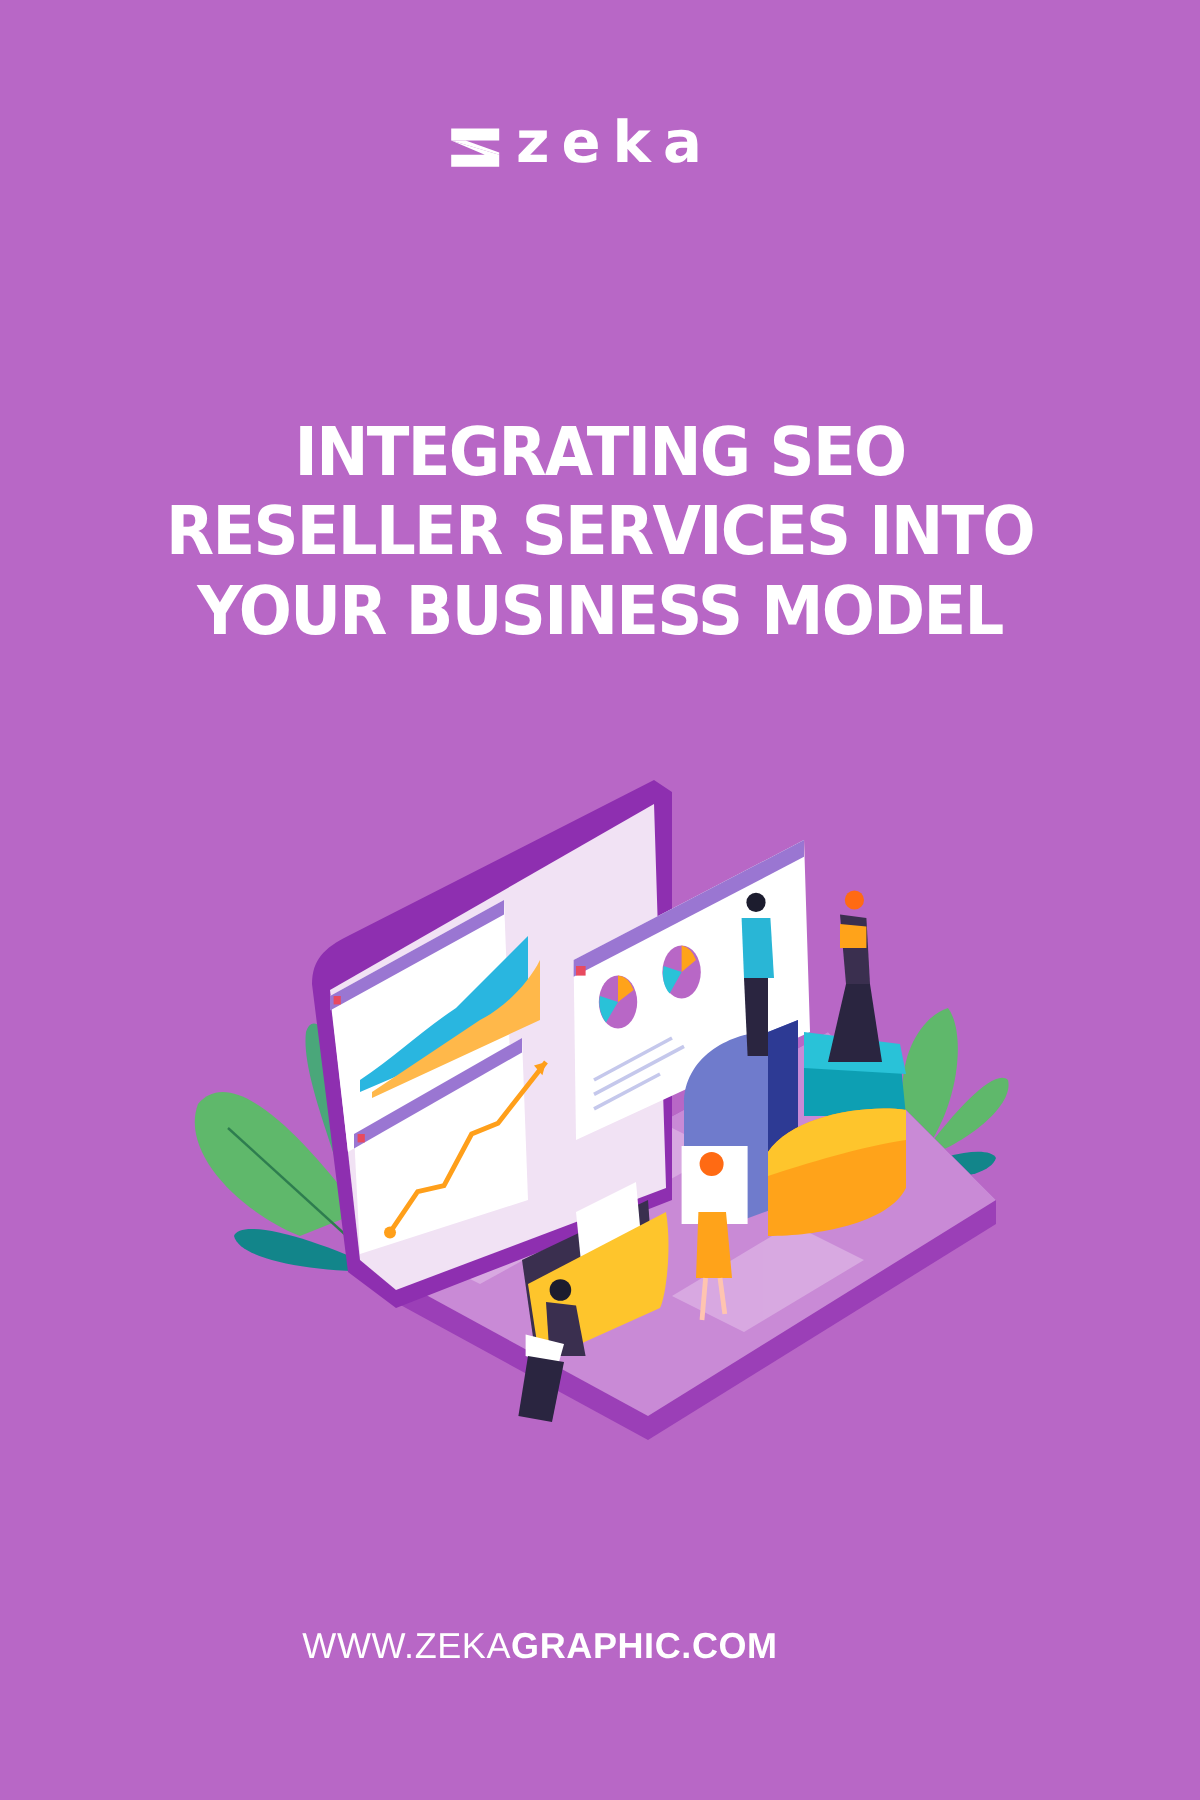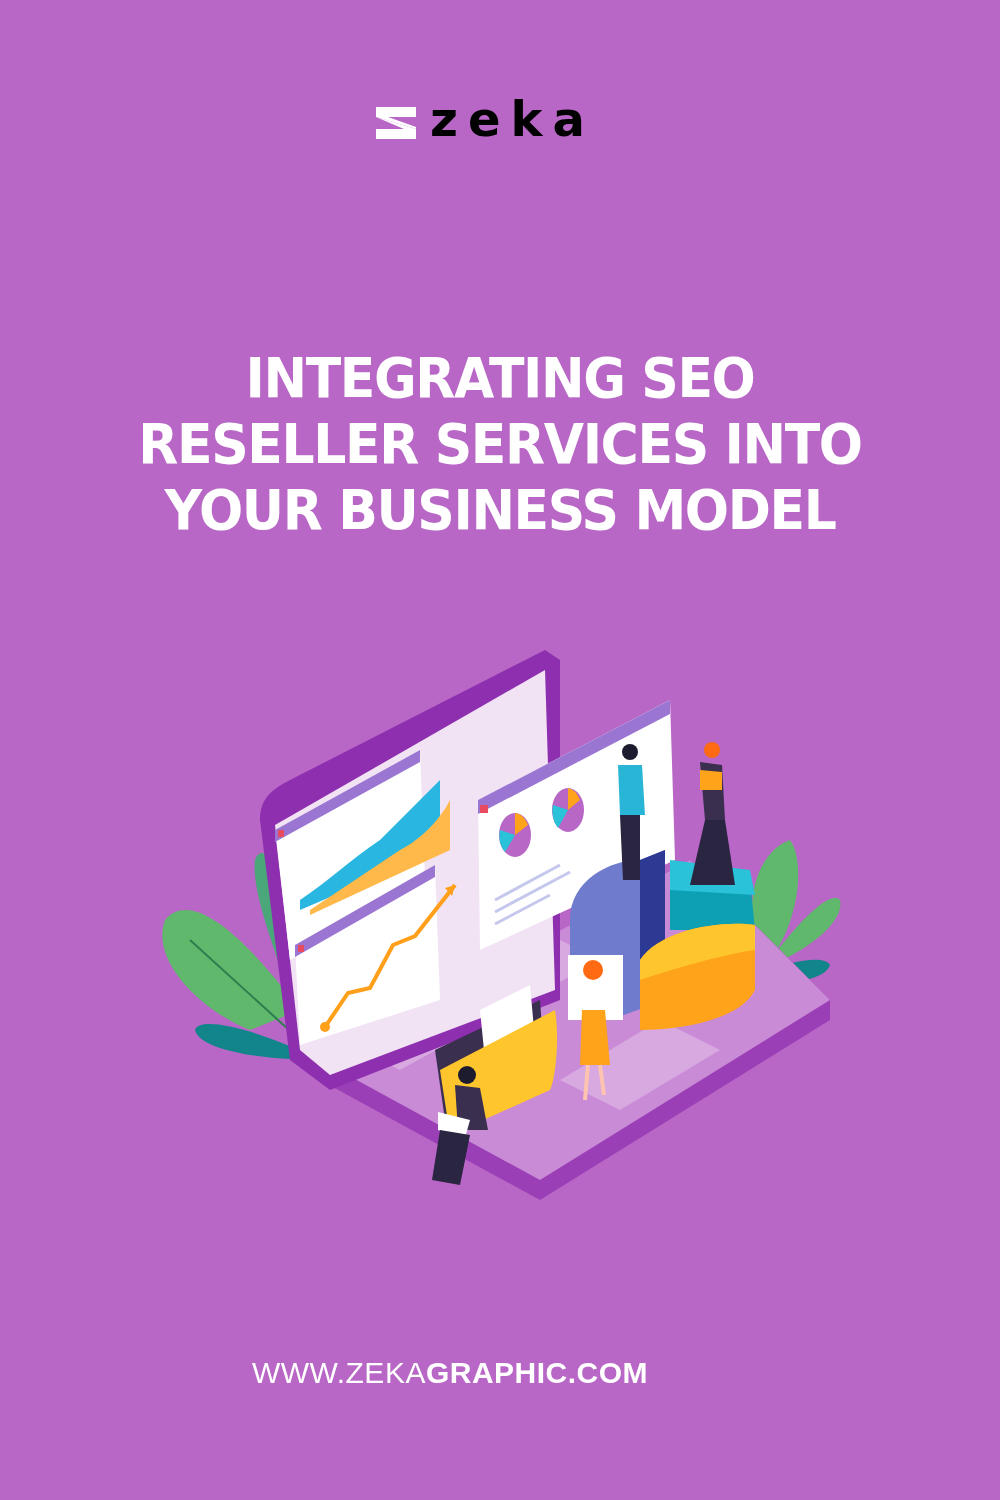--- a/index.html
+++ b/index.html
@@ -1,19 +1,19 @@
 <!DOCTYPE html>
 <html><head>
 <meta charset="utf-8">
 <style>
   html, body { margin:0; padding:0; }
   body { width:1000px; height:1500px; background:#b867c6; position:relative; overflow:hidden; font-family:"Liberation Sans", sans-serif; }
   .logo { position:absolute; left:374px; top:100px; width:252px; height:46px; display:flex; align-items:center; gap:12px; }
   .logo-mark { width:44px; height:40px; }
-  .logo-text { color:#000000; font-family:"DejaVu Sans", sans-serif; font-weight:bold; font-size:48px; letter-spacing:10px; line-height:40px; margin-top:-8px; }
+  .logo-text { color:#ffffff; font-family:"DejaVu Sans", sans-serif; font-weight:bold; font-size:48px; letter-spacing:10px; line-height:40px; margin-top:-8px; }
   .headline { position:absolute; left:0; top:345px; width:1000px; text-align:center; color:#fff; font-family:"DejaVu Sans", sans-serif; font-weight:bold; font-size:56px; line-height:66px; letter-spacing:-1.5px; transform:scaleX(0.93); transform-origin:center top; }
   .headline span { display:block; }
   .illustration { position:absolute; left:150px; top:640px; width:700px; height:580px; }
   .footer-url { position:absolute; left:0; top:1356px; width:900px; text-align:center; color:#fff; font-size:30px; letter-spacing:0.5px; }
   .footer-url .light { font-weight:normal; }
   .footer-url .bold { font-weight:bold; }
 </style>
 </head>
 <body>
 

